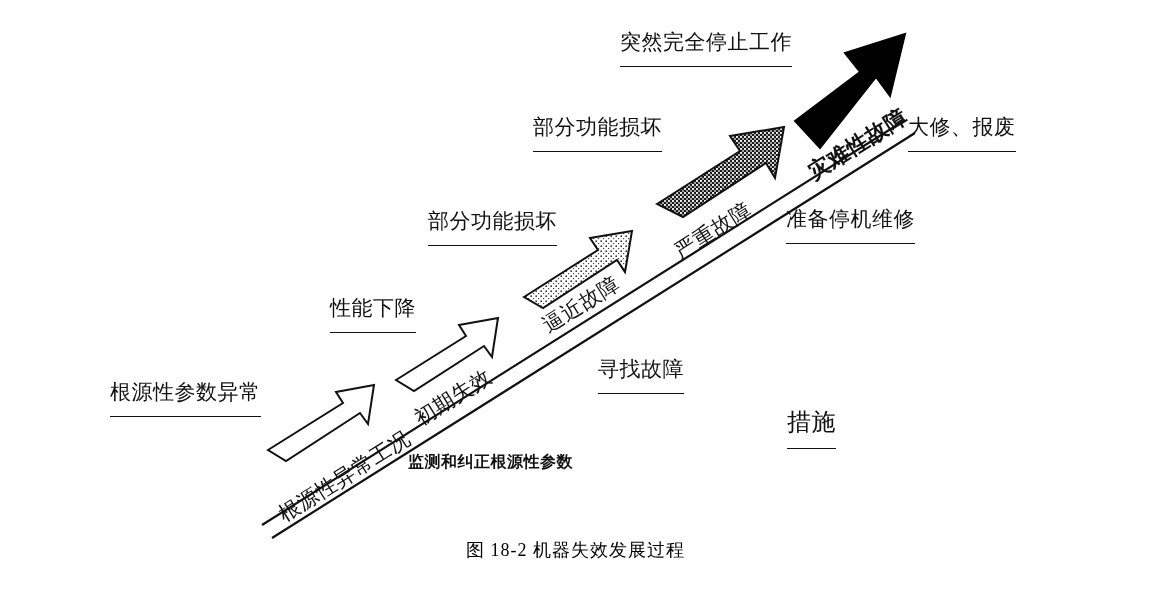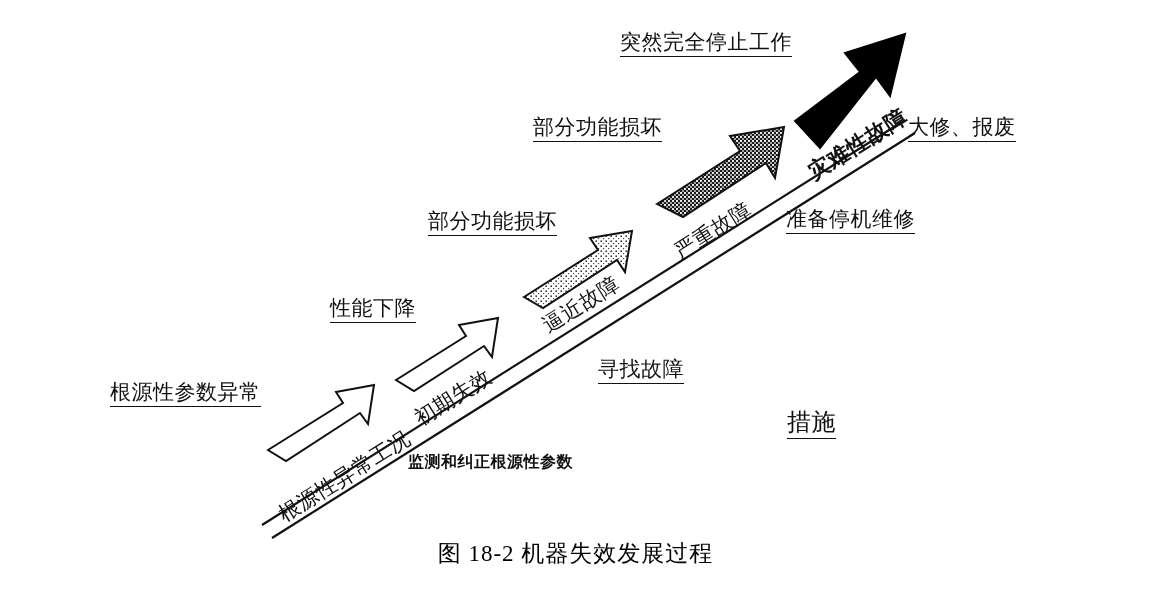--- a/index.html
+++ b/index.html
@@ -18,31 +18,31 @@
   }
   .lbl {
     position: absolute;
     white-space: nowrap;
     font-family: "Liberation Serif", "DejaVu Serif", serif;
     color: #111111;
     letter-spacing: 0.5px;
   }
   .underline {
     border-bottom: 1.5px solid #111111;
-    padding-bottom: 0;
+    padding-bottom: 10px;
   }
   .rot {
     transform-origin: left bottom;
   }
   #caption {
     position: absolute;
     left: 0;
     width: 1151px;
     text-align: center;
-    font-size: 23px;
+    font-size: 18px;
     letter-spacing: 1px;
   }
   svg.overlay {
     position: absolute;
     left: 0;
     top: 0;
     width: 1151px;
     height: 594px;
   }
 </style>

